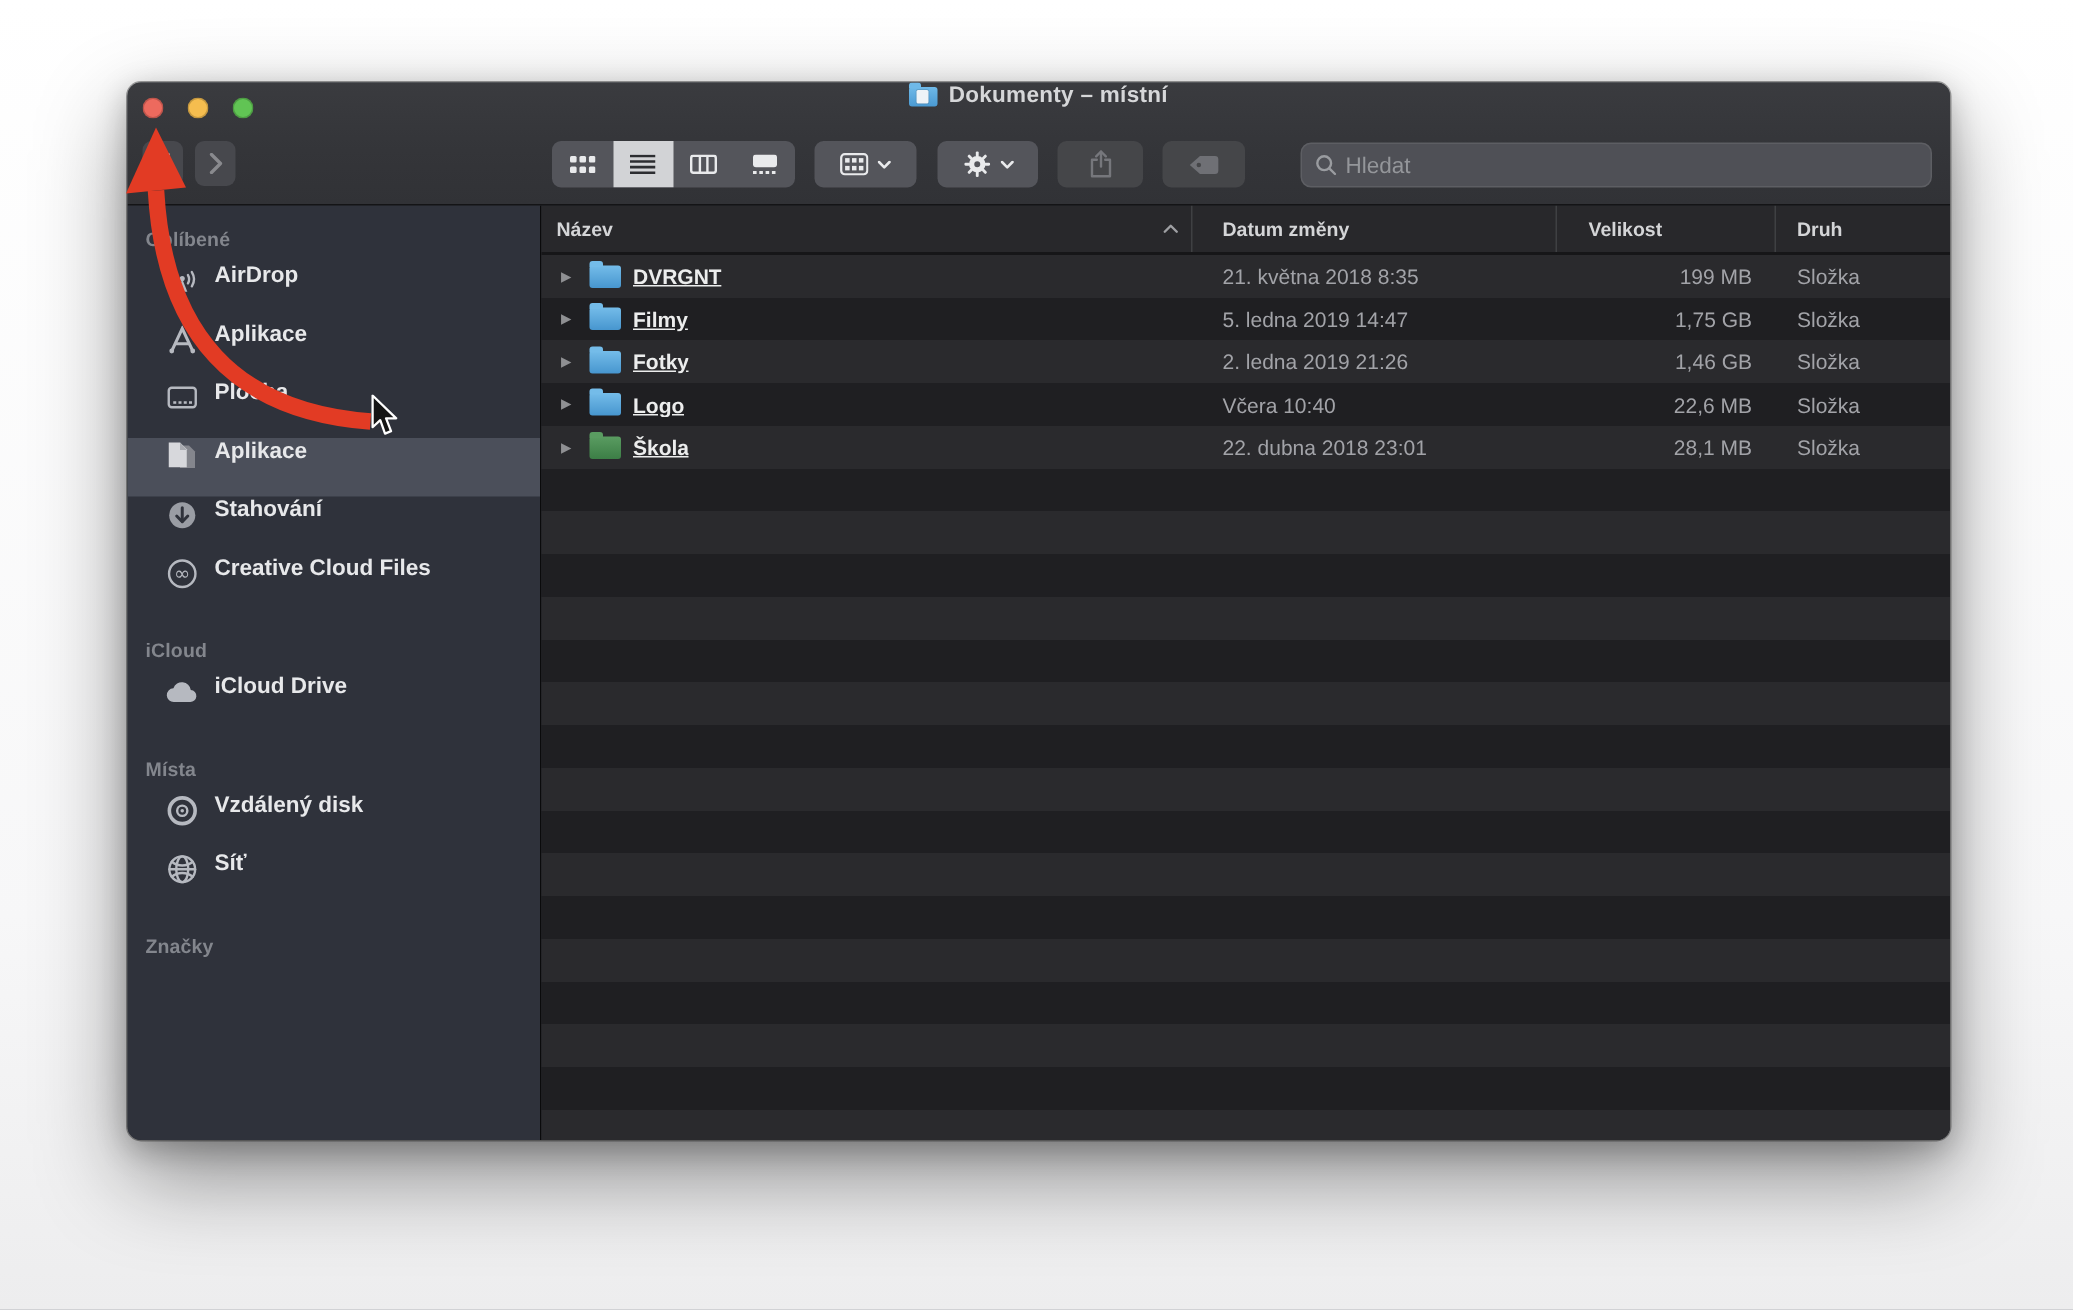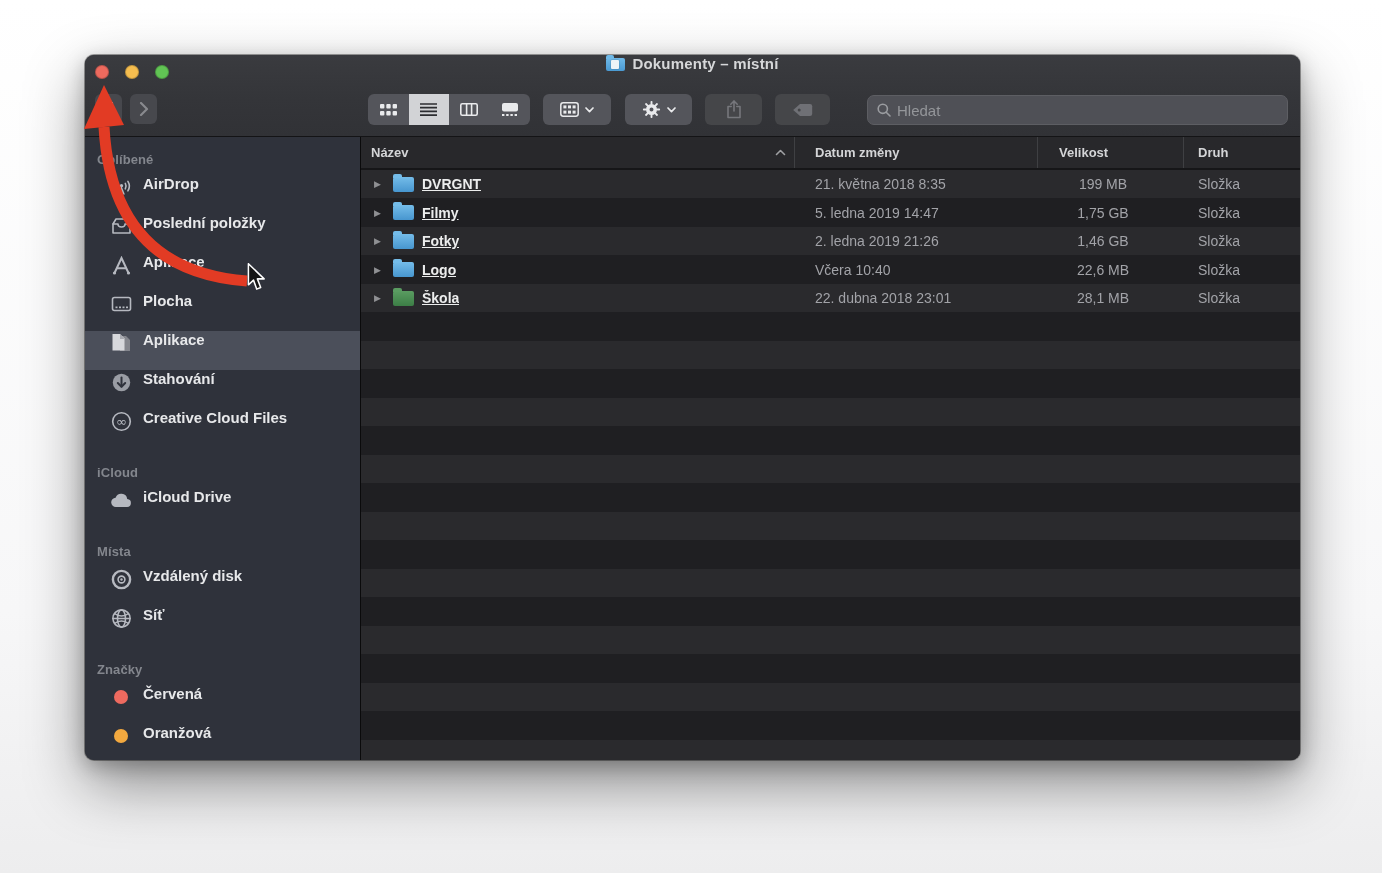--- a/index.html
+++ b/index.html
@@ -78,21 +78,21 @@
   .cell-name { display:flex; align-items:center; gap:0; padding-left:13px; min-width:0; }
   .disclosure { width:13px; color:#8f9093; font-size:9px; flex:0 0 19px; }
   .folder { position:relative; width:21px; height:15px; border-radius:2px; margin-right:8px;
     --fc1:#74bce9; --fc2:#4796cf;
     background:linear-gradient(180deg,var(--fc1),var(--fc2)); flex:0 0 21px; }
   .folder::before { content:""; position:absolute; top:-3px; left:0; width:9px; height:4px;
     border-radius:2px 2px 0 0; background:var(--fc1); }
   .folder.green { --fc1:#5a9c61; --fc2:#3c7e46; }
   .fname { color:#eceded; font-weight:600; white-space:nowrap; overflow:hidden;text-decoration:underline; }
   .cell-date { color:#a2a3a8; padding-left:20px; white-space:nowrap; }
-  .cell-size { color:#a2a3a8; text-align:center; padding-right:16px; white-space:nowrap; }
+  .cell-size { color:#a2a3a8; text-align:right; padding-right:16px; white-space:nowrap; }
   .cell-kind { color:#a2a3a8; padding-left:14px; white-space:nowrap; }
 
   
   .overlay { position:absolute; inset:0; pointer-events:none; }
   svg { display:block; }
 </style>
 </head>
 <body>
 
 <div id="stage">
@@ -246,31 +246,20 @@
                         <path d="M6.7 11.9 a5.5 5.5 0 0 1 0 -5.5"></path>
                         <path d="M14.3 6.4 a5.5 5.5 0 0 1 0 5.5"></path>
                       </g>
                       <path d="M10.5 9 l3.4 8.5 h-6.8 z" fill="#b6b9c0"></path>
                       <circle cx="10.5" cy="8.7" r="1.7" fill="#b6b9c0"></circle>
                     </svg>
                   </span>
     <span class="sb-label">AirDrop</span>
   </div>
 
-  <div class="sb-item">
-    <span class="sb-icon">
-                    <svg width="21" height="19" viewBox="0 0 21 19">
-                      <g fill="none" stroke="#b6b9c0" stroke-width="1.6" stroke-linecap="round" stroke-linejoin="round">
-                        <path d="M2 7 L5 2 H16 L19 7 V16 H2 Z"></path>
-                        <path d="M2 7 H7 a3.5 3 0 0 0 7 0 H19"></path>
-                      </g>
-                    </svg>
-                  </span>
-    <span class="sb-label">Poslední položky</span>
-  </div>
 
   <div class="sb-item">
     <span class="sb-icon">
                     <svg width="21" height="19" viewBox="0 0 21 19">
                       <g fill="none" stroke="#b6b9c0" stroke-width="2" stroke-linecap="round">
                         <path d="M3.5 17 L10.5 2 L17.5 17"></path>
                         <path d="M6.3 12.2 H14.7"></path>
                       </g>
                       <circle cx="3.5" cy="17" r="1.6" fill="#b6b9c0"></circle>
                       <circle cx="17.5" cy="17" r="1.6" fill="#b6b9c0"></circle>
@@ -370,35 +359,20 @@
                       </g>
                     </svg>
                   </span>
     <span class="sb-label">Síť</span>
   </div>
 </div>
   </div>
 
   <div class="sb-section">
     <div class="sb-header">Značky</div>
-    <div>
-  <div class="sb-item">
-    <span class="sb-icon">
-                    <span class="tag-dot" style="background:#ee6a5f"></span>
-                  </span>
-    <span class="sb-label">Červená</span>
-  </div>
-
-  <div class="sb-item">
-    <span class="sb-icon">
-                    <span class="tag-dot" style="background:#f3a93f"></span>
-                  </span>
-    <span class="sb-label">Oranžová</span>
-  </div>
-</div>
   </div>
 </div>
       </div>
       <div class="v-divider"></div>
 
       <div class="content">
         <div class="list-header">
           <div class="hcell bordered h-name">
             <span>Název</span>
             <svg width="11" height="7" viewBox="0 0 11 7">

